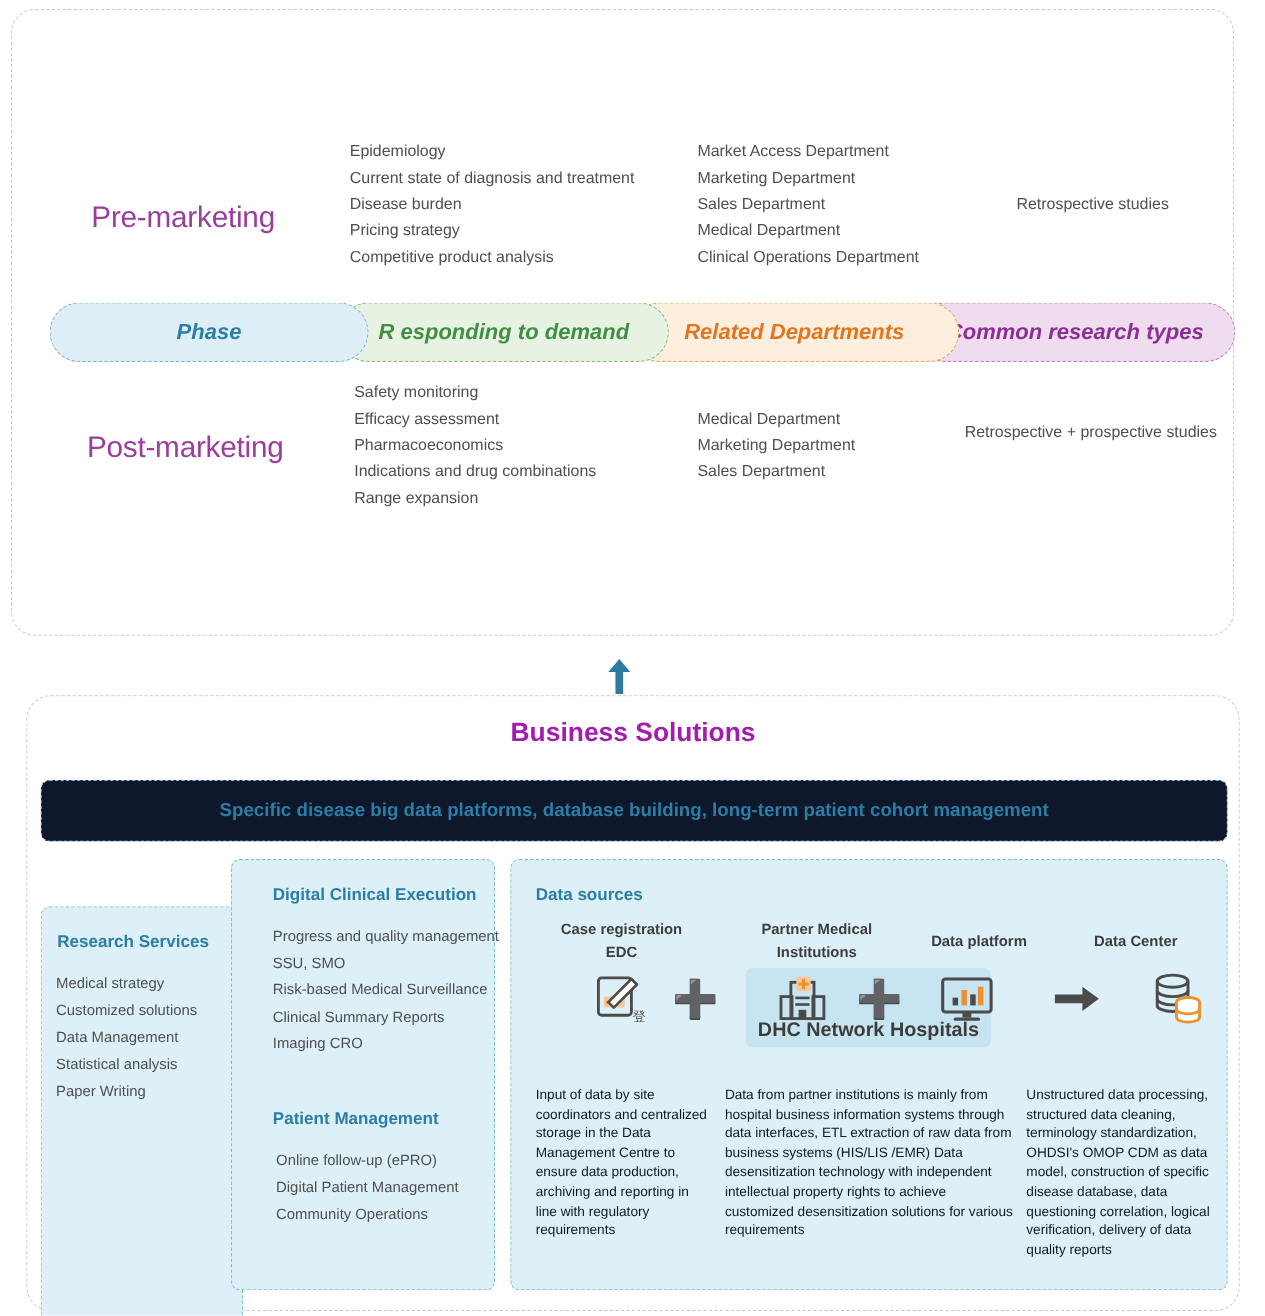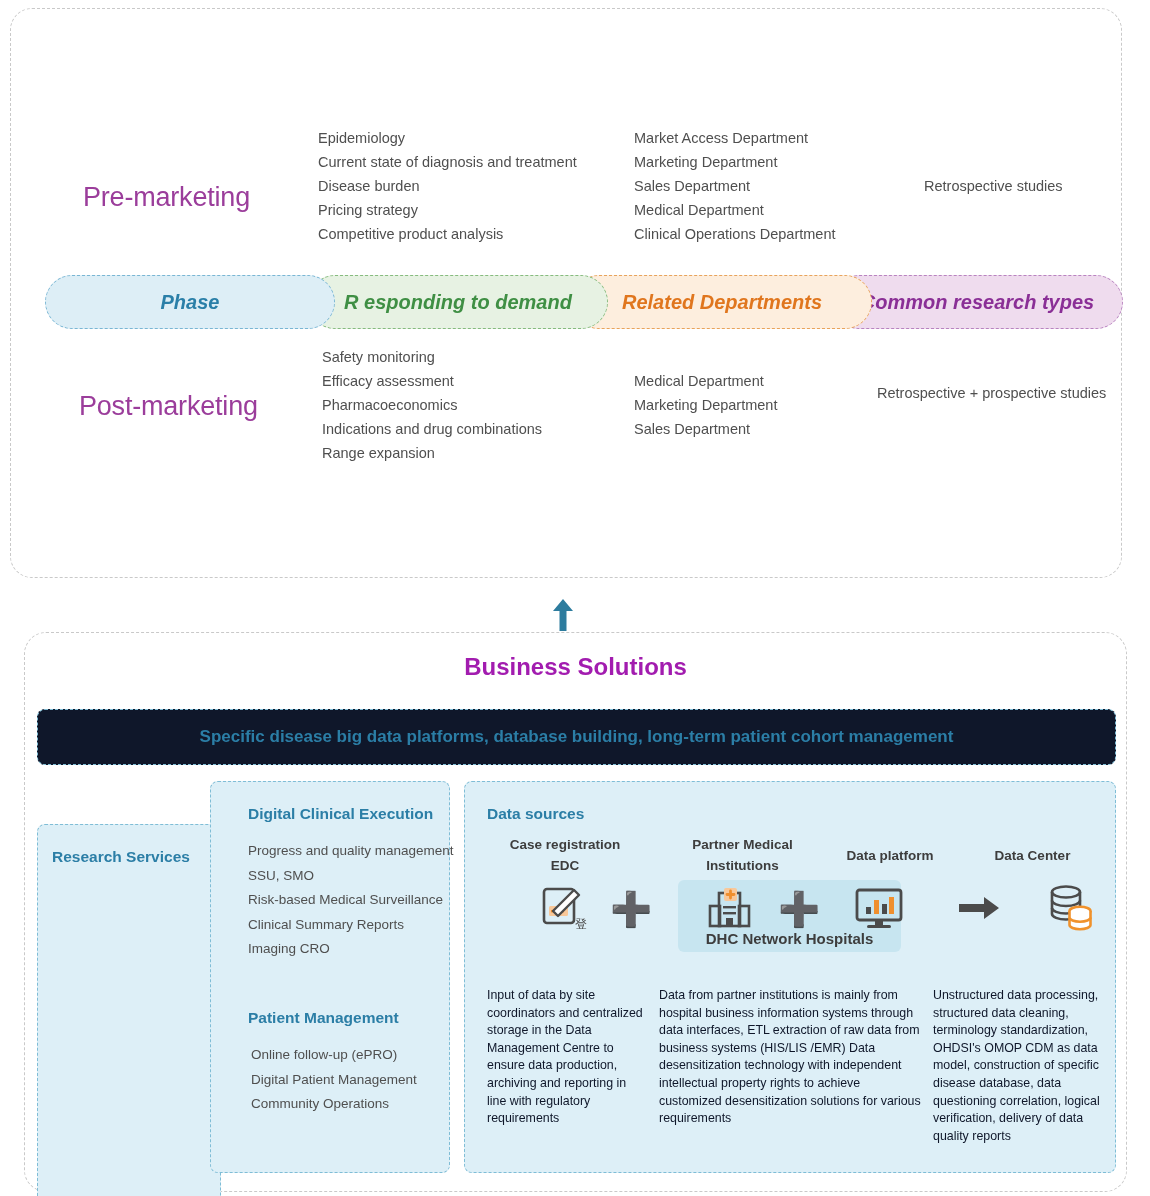--- a/index.html
+++ b/index.html
@@ -230,21 +230,21 @@
     height: 72px;
     background: #c7e5f0;
     border-radius: 6px;
   }
   #dhc-label {
     position: absolute;
     left: 0;
     bottom: 5px;
     width: 100%;
     text-align: center;
-    font-size: 15px;
+    font-size: 18px;
     font-weight: bold;
     color: #3d3d3d;
   }
 
   .icon-slot {
     position: absolute;
     display: flex;
     align-items: center;
     justify-content: center;
   }
@@ -337,20 +337,27 @@
 </svg>
 
 <div id="bottom-panel">
 
   <div id="business-title">Business Solutions</div>
 
   <div id="headline-banner">Specific disease big data platforms, database building, long-term patient cohort management</div>
 
   <div class="card" id="card-research">
     <div class="card-title" id="research-title">Research Services</div>
+    <div class="card-list" id="research-list">
+      <div>Medical strategy</div>
+      <div>Customized solutions</div>
+      <div>Data Management</div>
+      <div>Statistical analysis</div>
+      <div>Paper Writing</div>
+    </div>
   </div>
 
   <div class="card" id="card-digital">
     <div class="card-title" id="digital-title">Digital Clinical Execution</div>
     <div class="card-list" id="digital-list">
       <div>Progress and quality management</div>
       <div>SSU, SMO</div>
       <div>Risk-based Medical Surveillance</div>
       <div>Clinical Summary Reports</div>
       <div>Imaging CRO</div>

